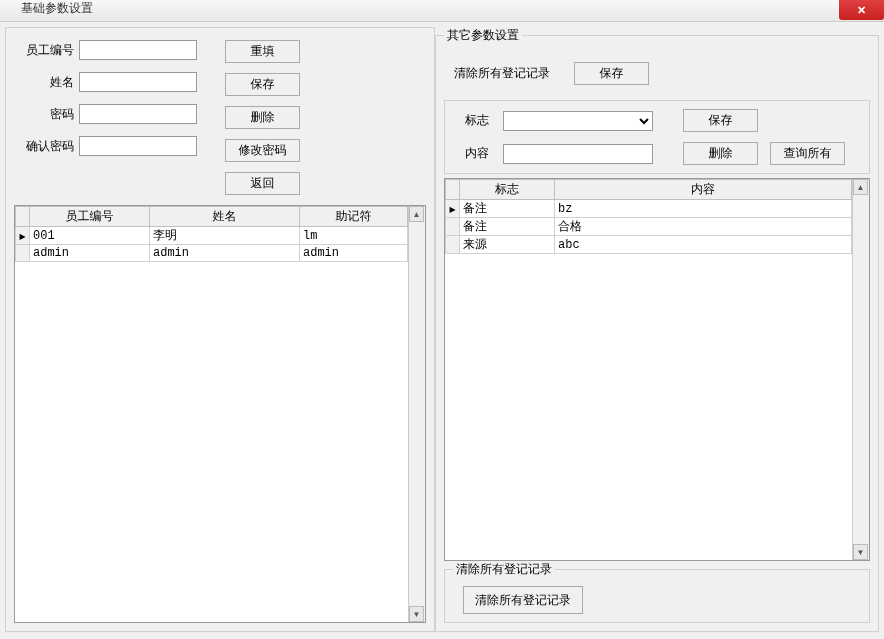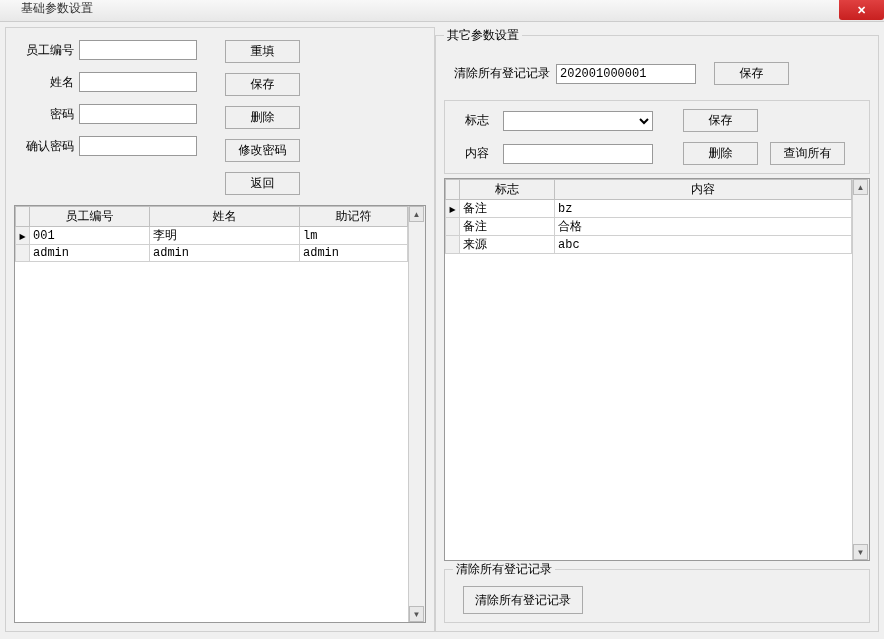--- a/index.html
+++ b/index.html
@@ -306,21 +306,20 @@
           <div class="arrow down">▼</div>
         </div>
       </div>
     </fieldset>
 
     <fieldset class="groupbox right-group">
       <legend>其它参数设置</legend>
 
       <div class="right-top-row">
         <label>清除所有登记记录</label>
-        <input type="text" value="202001000001" style="">
         <span style="width:18px"></span>
         <button class="btn">保存</button>
       </div>
 
       <fieldset class="groupbox inner-group">
         <div class="inner-row">
           <label>标志</label>
           <select></select>
           <span class="gap"></span>
           <button class="btn">保存</button>

